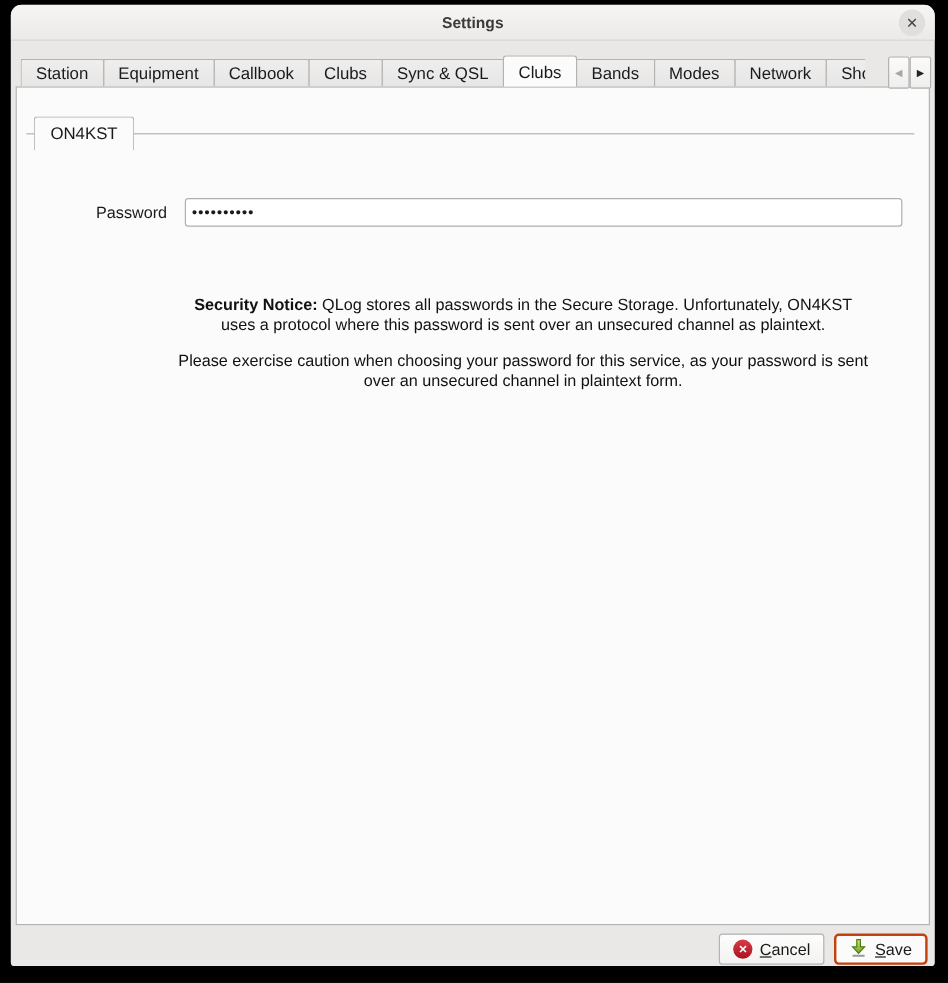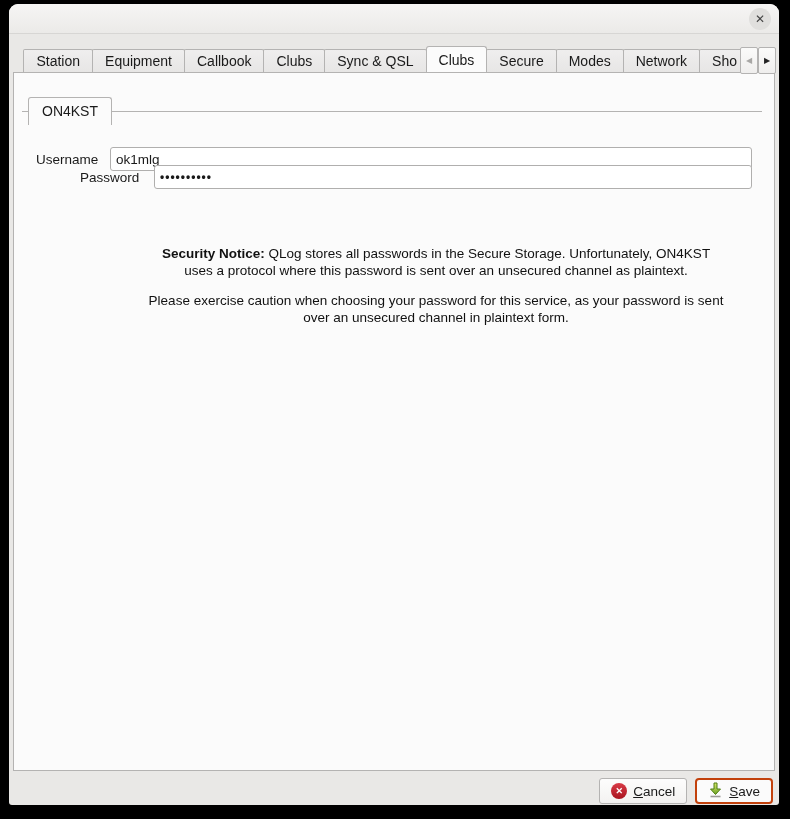--- a/index.html
+++ b/index.html
@@ -14,22 +14,22 @@
               background:linear-gradient(#f6f5f4,#ebeae8);
               border-bottom:1px solid #d7d6d4; }
   .titlebar .title { position:absolute; left:0; right:0; top:7px; text-align:center;
                      font-size:13px; font-weight:bold; color:#3a3a3a; }
   .close-btn { position:absolute; right:8px; top:4px; width:22px; height:22px;
                border:none; border-radius:50%; background:#e0dfdd; color:#444;
                font-size:12px; line-height:22px; text-align:center; cursor:default;
                font-family:"Liberation Sans", sans-serif; }
 
   
-  .tabbar { position:absolute; left:8px; top:42px; right:30px; height:26px;
-            display:flex; align-items:flex-end; overflow:hidden; z-index:3;justify-content:flex-end; }
+  .tabbar { position:absolute; left:8px; top:42px; right:58px; height:26px;
+            display:flex; align-items:flex-end; overflow:hidden; z-index:3; }
   .tab { flex:none; height:23px; line-height:22px; padding:0 12px;
          background:linear-gradient(#efeeee,#e7e6e5);
          border:1px solid #b4b3b2; border-bottom:none;
          border-radius:2px 2px 0 0; margin-right:-1px;
          font-size:14px; color:#1a1a1a; white-space:nowrap; cursor:default; }
   .tab.active { position:relative; z-index:2; height:27px; line-height:26px;
                 margin-bottom:-1px; background:#fbfbfb; border-radius:3px 3px 0 0; }
   .tab-scroll { position:absolute; right:3px; top:43px; height:27px; display:flex; z-index:4; }
   .tab-scroll button { width:18px; height:27px; border:1px solid #b4b3b2;
                        background:linear-gradient(#fbfbfa,#efeeed); border-radius:2px;
@@ -76,55 +76,52 @@
                   background:linear-gradient(#d93b47,#a8141f); color:#fff;
                   font-size:9px; font-weight:bold; align-items:center; justify-content:center; }
   .btn u { text-decoration:underline; }
 </style>
 </head>
 <body>
 
 <div class="window">
 
   <div class="titlebar">
+    <span class="title">Settings</span>
     <button class="close-btn">
       <span>✕</span>
     </button>
   </div>
 
   <div class="tabbar">
     <div class="tab">Station</div>
     <div class="tab">Equipment</div>
     <div class="tab">Callbook</div>
     <div class="tab">Clubs</div>
     <div class="tab">Sync &amp; QSL</div>
     <div class="tab active">Clubs</div>
-    <div class="tab">Secure</div>
+    <div class="tab">Bands</div>
     <div class="tab">Modes</div>
     <div class="tab">Network</div>
     <div class="tab">Sho</div>
   </div>
   <div class="tab-scroll">
     <button>
       <span class="arrow-disabled">◀</span>
     </button>
     <button>
       <span class="arrow-enabled">▶</span>
     </button>
   </div>
 
   <div class="pane">
 
     <div class="subtab">ON4KST</div>
     <div class="subtab-line"></div>
 
-    <div class="form-row row-1">
-      <label>Username</label>
-      <input type="text" value="ok1mlg" style="">
-    </div>
 
     <div class="form-row row-2">
       <label>Password</label>
       <input type="text" class="pw" value="••••••••••" style="">
     </div>
 
     <div class="notice">
       <p><b>Security Notice:</b><span> QLog stores all passwords in the Secure Storage. Unfortunately, ON4KST
 uses a protocol where this password is sent over an unsecured channel as plaintext.</span></p>
       <p><span>Please exercise caution when choosing your password for this service, as your password is sent

